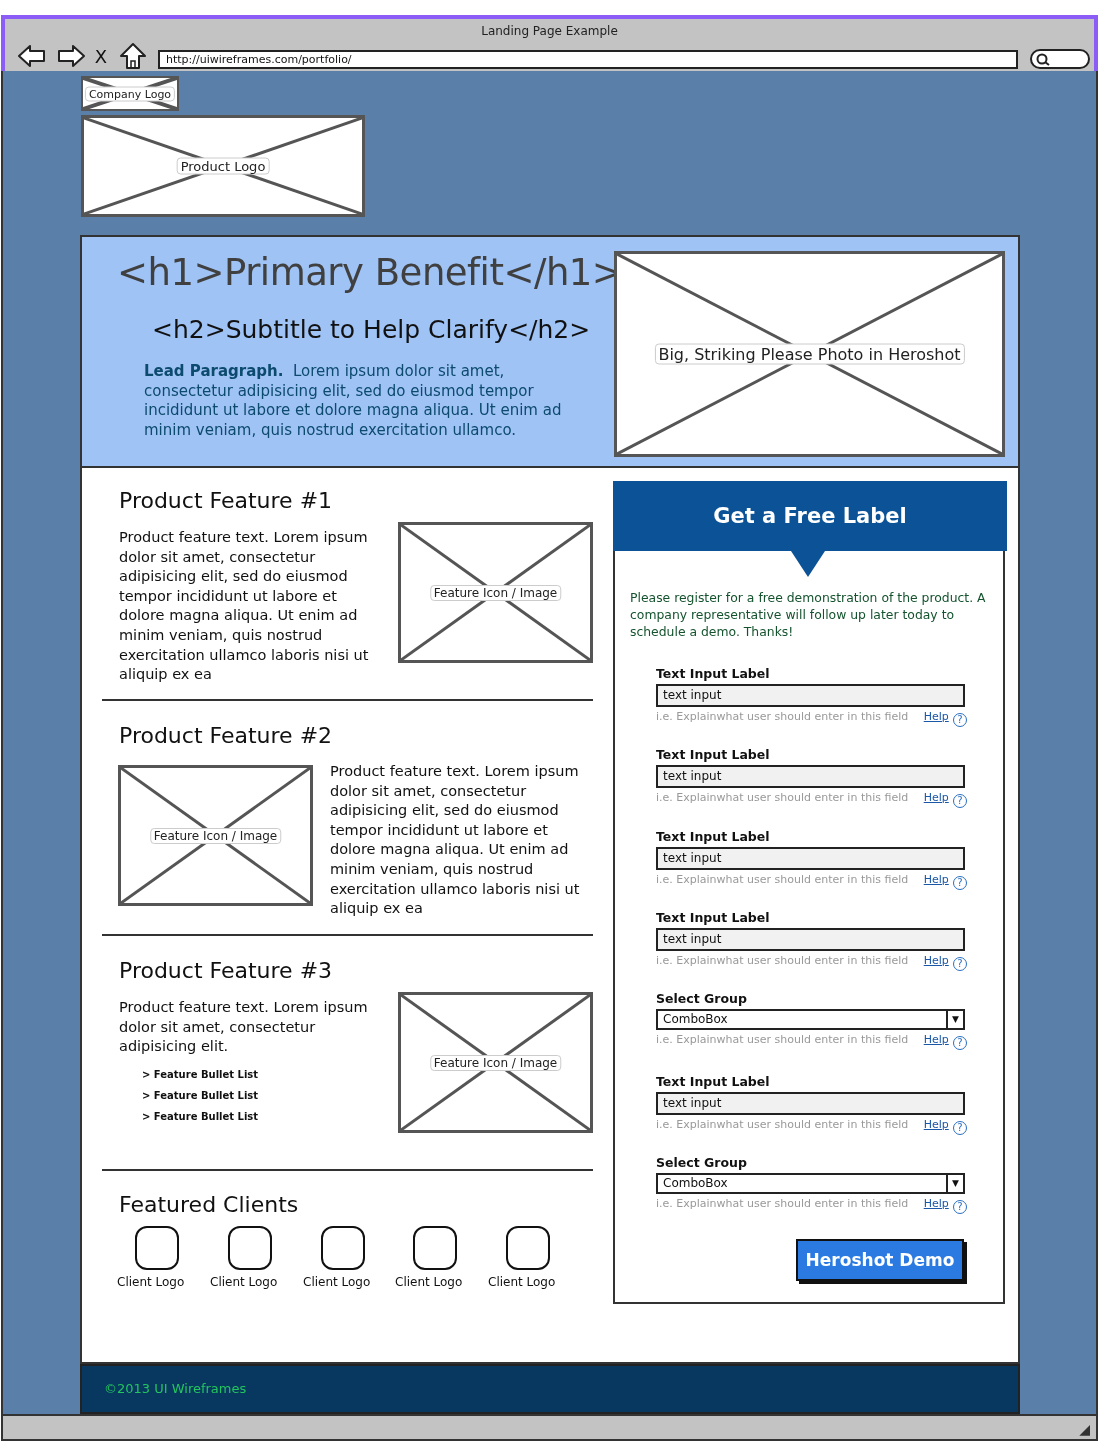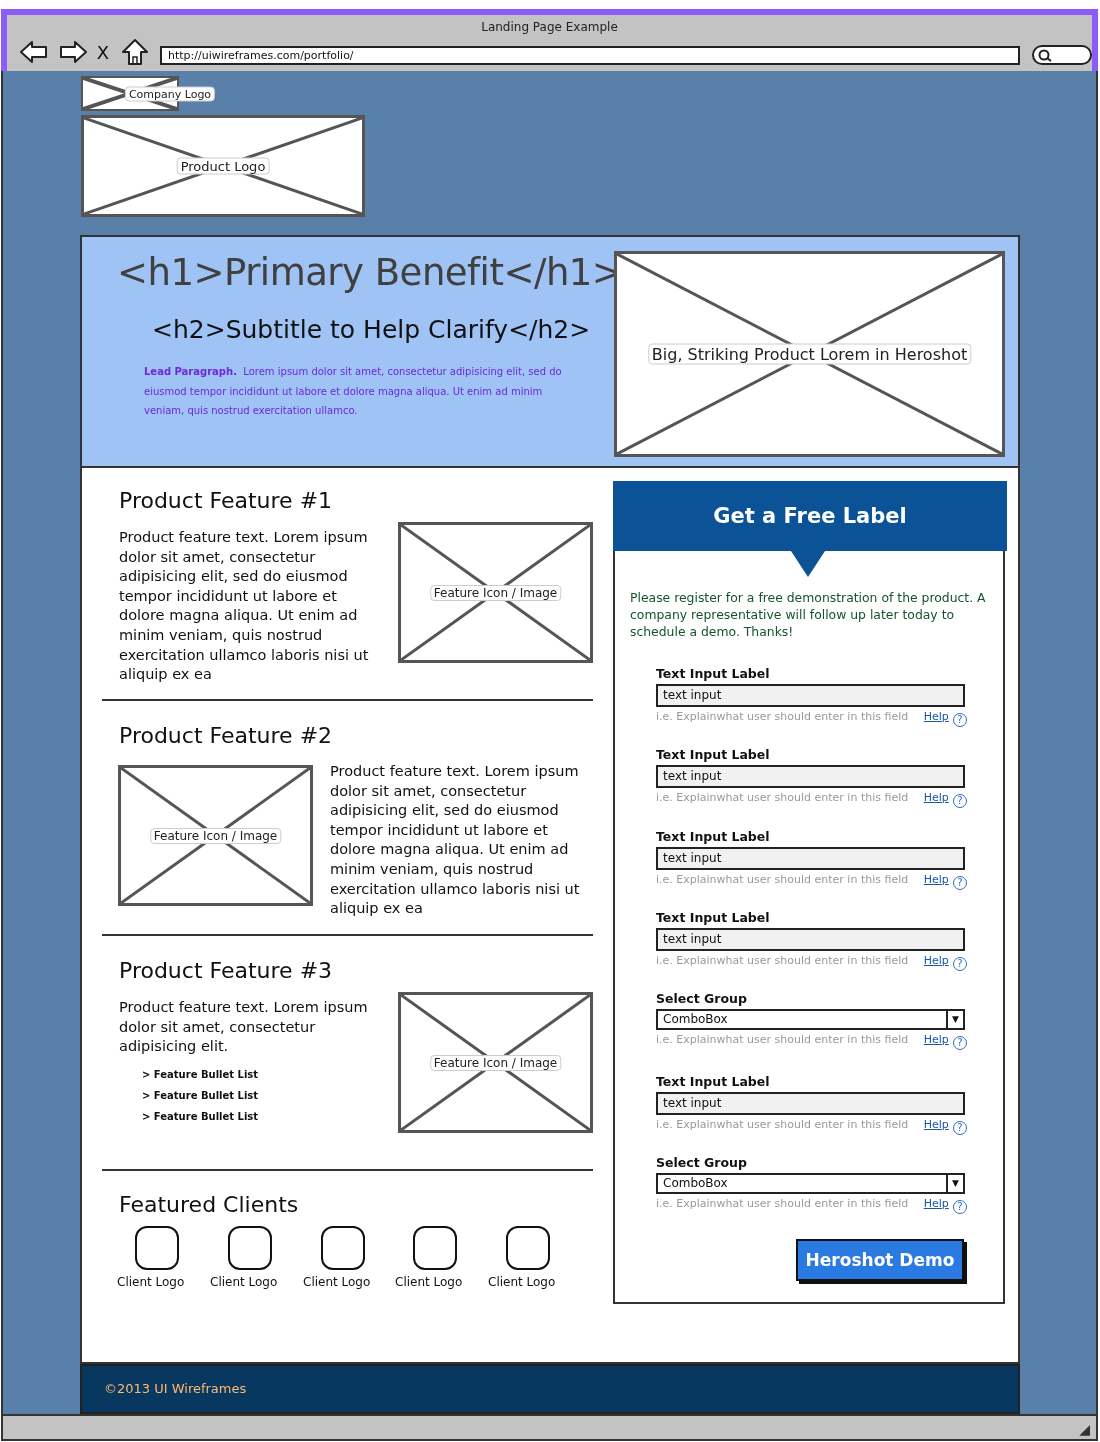--- a/index.html
+++ b/index.html
@@ -1,40 +1,40 @@
 <!DOCTYPE html>
 <html><head>
 <meta charset="utf-8">
 <style>
   * { box-sizing: border-box; margin: 0; padding: 0; }
   html, body { width: 1100px; height: 1442px; overflow: hidden; background: #fff; }
   body { font-family: "DejaVu Sans", sans-serif; color: #111; position: relative; }
 
   
-  .chrome { position: absolute; left: 1px; top: 9px; width: 1097px; height: 88px; background: #c3c3c3; border: 6px solid #8b5cf6; }
+  .chrome { position: absolute; left: 1px; top: 15px; width: 1097px; height: 88px; background: #c3c3c3; border: 4px solid #8b5cf6; }
   .win-title { position: absolute; top: 5px; left: 0; width: 100%; text-align: center; font-size: 12px; color: #222; }
   .nav-icon { position: absolute; top: 22px; width: 30px; height: 30px; display: flex; align-items: center; justify-content: center; }
   .nav-icon svg { width: 30px; height: 30px; }
   .url-bar { position: absolute; left: 153px; top: 31px; width: 860px; height: 19px; background: #fff; border: 2px solid #222; font-size: 11px; padding-left: 6px; line-height: 15px; }
   .search-pill { position: absolute; left: 1025px; top: 30px; width: 60px; height: 20px; background: #fff; border: 2px solid #222; border-radius: 12px; }
   .search-pill svg { position: absolute; left: 4px; top: 2px; }
 
   
   .viewport { position: absolute; left: 1px; top: 71px; width: 1097px; height: 1343px; background: #5a7fa9; border-left: 2px solid #333; border-right: 2px solid #333; }
 
   
   .ph { position: absolute; background: #fff; border: 3px solid #555; }
   .ph svg.x { position: absolute; inset: 0; width: 100%; height: 100%; }
   .ph .ph-label { position: absolute; left: 50%; top: 50%; transform: translate(-50%,-50%); background: #fff; border: 1px solid #ccc; border-radius: 4px; padding: 0 3px; white-space: nowrap; font-size: 12px; color: #222; }
 
   
   .hero { position: absolute; left: 80px; top: 235px; width: 940px; height: 233px; background: #9fc3f5; border: 2px solid #333; }
   .h1 { position: absolute; left: 35px; top: 14px; font-size: 37px; color: #404040; white-space: nowrap; letter-spacing: -0.5px; }
   .h2 { position: absolute; left: 70px; top: 78px; font-size: 25px; color: #111; white-space: nowrap; }
-  .lead { position: absolute; left: 62px; top: 125px; width: 440px; font-size: 10px; line-height: 19.5px; color: #6d28d9; }
+  .lead { position: absolute; left: 62px; top: 125px; width: 440px; font-size: 15px; line-height: 19.5px; color: #0c4a6e; }
   .lead b { font-weight: bold; }
 
   
   .content { position: absolute; left: 80px; top: 468px; width: 940px; height: 896px; background: #fff; border: 2px solid #333; border-top: 0; }
   .feat-title { position: absolute; font-size: 22px; color: #111; white-space: nowrap; }
   .feat-text { position: absolute; font-size: 14.5px; line-height: 19.6px; color: #111; }
   .divider { position: absolute; left: 20px; width: 491px; height: 2px; background: #333; }
   .bullets { position: absolute; font-size: 10px; font-weight: bold; line-height: 21px; }
 
   .clients-title { position: absolute; left: 37px; top: 724px; font-size: 22px; white-space: nowrap; }
@@ -51,21 +51,21 @@
   .fg-label { font-size: 12.5px; font-weight: bold; height: 17px; }
   .fg-input { width: 309px; height: 23px; border: 2px solid #222; background: #f1f1f1; font-size: 12px; padding-left: 5px; line-height: 19px; margin-top: 1px; }
   .fg-select { width: 309px; height: 21px; border: 2px solid #222; background: #fff; font-size: 12px; padding-left: 5px; line-height: 17px; margin-top: 1px; position: relative; }
   .fg-select .caret { position: absolute; right: 0; top: 0; width: 17px; height: 17px; border-left: 2px solid #222; display: flex; align-items: center; justify-content: center; font-size: 9px; }
   .fg-help { font-size: 11px; color: #999; margin-top: 3px; white-space: nowrap; }
   .fg-help .help-link { color: #1a57a6; text-decoration: underline; margin-left: 12px; }
   .fg-help .help-icon { display: inline-block; width: 14px; height: 14px; border: 1.5px solid #2a6fc2; border-radius: 50%; color: #2a6fc2; font-size: 10px; line-height: 11px; text-align: center; margin-left: 4px; vertical-align: -3px; }
   .req-btn { position: absolute; left: 181px; top: 758px; width: 168px; height: 42px; background: #2a7ae2; border: 2px solid #111; box-shadow: 3px 3px 0 #111; color: #fff; font-size: 17px; font-weight: bold; display: flex; align-items: center; justify-content: center; }
 
   
-  .footer { position: absolute; left: 80px; top: 1364px; width: 940px; height: 50px; background: #08375f; border: 2px solid #222; color: #fdba74; font-size: 13px; padding-left: 22px; line-height: 46px; }
+  .footer { position: absolute; left: 80px; top: 1364px; width: 940px; height: 50px; background: #08375f; border: 2px solid #222; color: #22c55e; font-size: 13px; padding-left: 22px; line-height: 46px; }
 
   
   .statusbar { position: absolute; left: 1px; top: 1414px; width: 1097px; height: 27px; background: #c3c3c3; border: 2px solid #333; }
   .resize-grip { position: absolute; right: 6px; top: 5px; font-size: 14px; color: #333; }
 </style>
 </head>
 <body>
 
 <div class="chrome">
   <div class="win-title">Landing Page Example</div>
@@ -95,40 +95,40 @@
   </div>
 </div>
 
 <div class="viewport"></div>
 
 <div class="ph" style="left:81px; top:76px; width:98px; height:35px; border-width:2px;">
   <svg class="x" viewBox="0 0 100 100" preserveAspectRatio="none">
       <line x1="0" y1="0" x2="100" y2="100" stroke="#555" stroke-width="4" vector-effect="non-scaling-stroke"></line>
       <line x1="100" y1="0" x2="0" y2="100" stroke="#555" stroke-width="4" vector-effect="non-scaling-stroke"></line>
     </svg>
-  <span class="ph-label" style="font-size:11px;margin-left:40px;">Company Logo</span>
+  <span class="ph-label" style="font-size:11px;">Company Logo</span>
 </div>
 <div class="ph" style="left:81px; top:115px; width:284px; height:102px;">
   <svg class="x" viewBox="0 0 100 100" preserveAspectRatio="none">
       <line x1="0" y1="0" x2="100" y2="100" stroke="#555" stroke-width="3" vector-effect="non-scaling-stroke"></line>
       <line x1="100" y1="0" x2="0" y2="100" stroke="#555" stroke-width="3" vector-effect="non-scaling-stroke"></line>
     </svg>
   <span class="ph-label" style="font-size:13px;">Product Logo</span>
 </div>
 
 <div class="hero">
   <div class="h1">&lt;h1&gt;Primary Benefit&lt;/h1&gt;</div>
   <div class="h2">&lt;h2&gt;Subtitle to Help Clarify&lt;/h2&gt;</div>
   <div class="lead"><b>Lead Paragraph.</b><span style="white-space:pre-wrap;">  Lorem ipsum dolor sit amet, consectetur adipisicing elit, sed do eiusmod tempor incididunt ut labore et dolore magna aliqua. Ut enim ad minim veniam, quis nostrud exercitation ullamco.</span></div>
   <div class="ph" style="left:532px; top:14px; width:391px; height:206px;">
     <svg class="x" viewBox="0 0 100 100" preserveAspectRatio="none">
         <line x1="0" y1="0" x2="100" y2="100" stroke="#555" stroke-width="3" vector-effect="non-scaling-stroke"></line>
         <line x1="100" y1="0" x2="0" y2="100" stroke="#555" stroke-width="3" vector-effect="non-scaling-stroke"></line>
       </svg>
-    <span class="ph-label" style="font-size:16px;">Big, Striking Product Lorem in Heroshot</span>
+    <span class="ph-label" style="font-size:16px;">Big, Striking Please Photo in Heroshot</span>
   </div>
 </div>
 
 <div class="content">
 
   <div class="feat-title" style="left:37px; top:20px;">Product Feature #1</div>
   <div class="feat-text" style="left:37px; top:60px; width:260px;">Product feature text. Lorem ipsum dolor sit amet, consectetur adipisicing elit, sed do eiusmod tempor incididunt ut labore et dolore magna aliqua. Ut enim ad minim veniam, quis nostrud exercitation ullamco laboris nisi ut aliquip ex ea</div>
   <div class="ph" style="left:316px; top:54px; width:195px; height:141px;">
     <svg class="x" viewBox="0 0 100 100" preserveAspectRatio="none">
         <line x1="0" y1="0" x2="100" y2="100" stroke="#555" stroke-width="3" vector-effect="non-scaling-stroke"></line>

